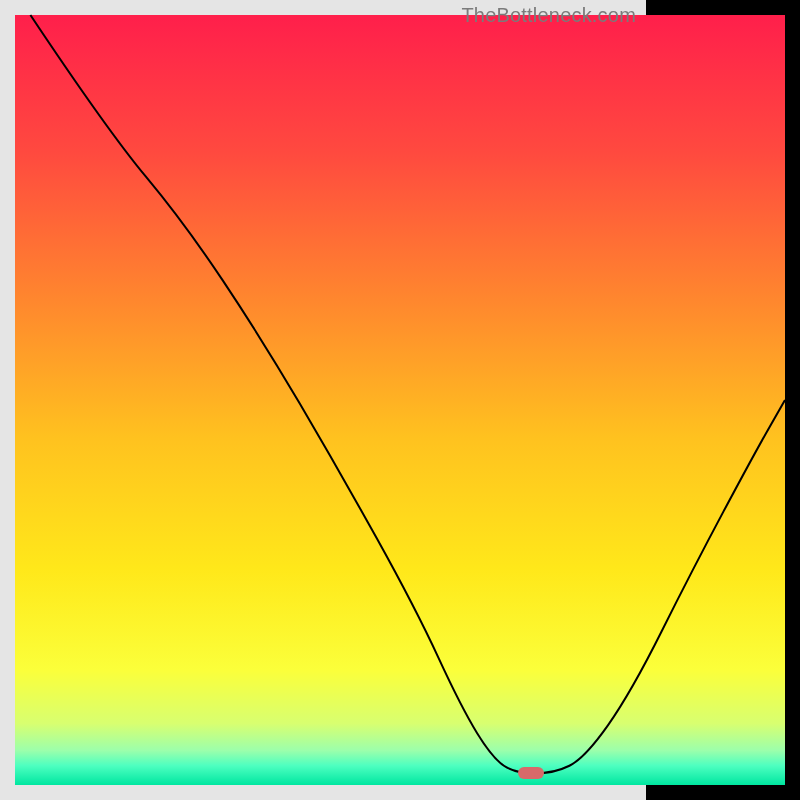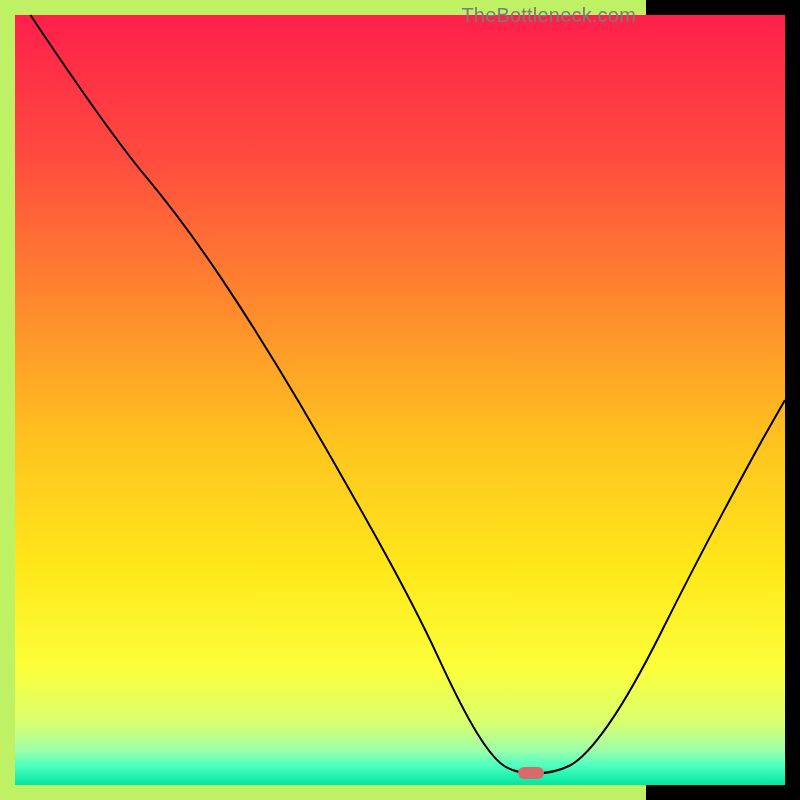--- a/index.html
+++ b/index.html
@@ -8,21 +8,21 @@
     width: 800px;
     height: 800px;
     overflow: hidden;
     background: #000;
     font-family: Arial, Helvetica, sans-serif;
   }
   .frame {
     position: relative;
     width: 646px;
     height: 800px;
-    background: #bef264;
+    background: #e5e5e5;
   }
   .plot-area {
     position: absolute;
     left: 15px;
     top: 15px;
     width: 770px;
     height: 770px;
     box-sizing: border-box;
   }
   .gradient {

